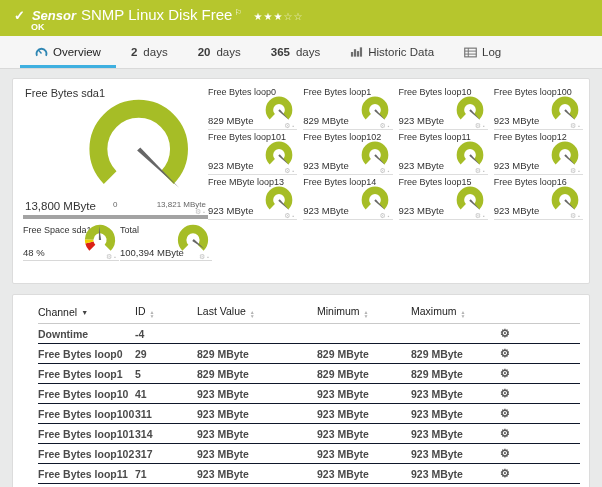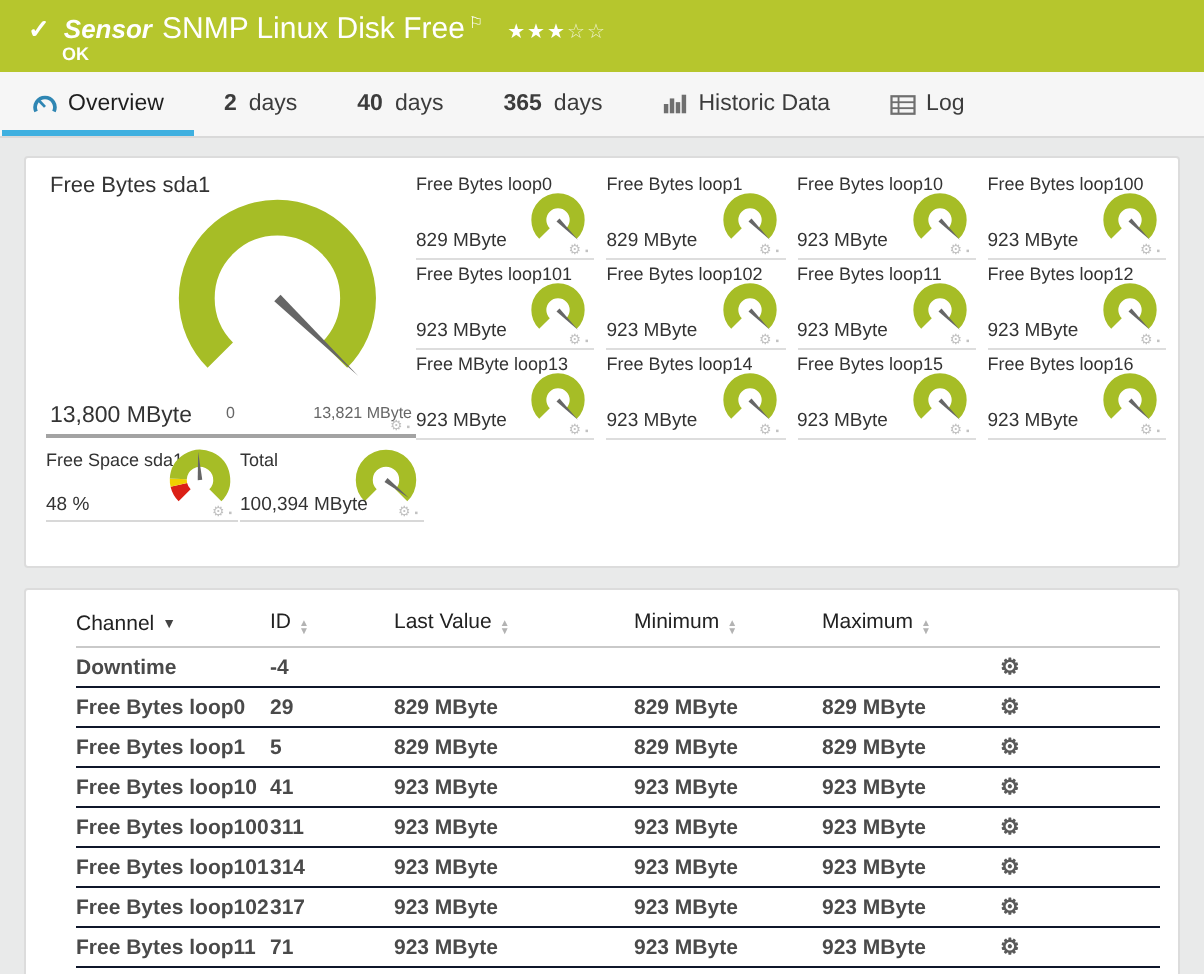--- a/index.html
+++ b/index.html
@@ -21,32 +21,32 @@
   .hd-kind{ font-style:italic; font-weight:bold; font-size:13px; margin-right:5px;}
   .hd-title{ font-size:15px; }
   .hd-flag{ font-size:8px; vertical-align:super; position:relative; top:-5px; margin-left:2px;}
   .hd-stars{ margin-left:12px; font-size:10px; letter-spacing:1px;}
   .hd-stars .empty{ opacity:.75; }
   .hd-status{ position:absolute; top:22px; left:31px; font-size:9px; font-weight:bold; }
   
   .tabbar{
     position:absolute; top:36px; left:0; right:0; height:33px;
     background:#f6f6f6; border-bottom:1px solid #d9d9d9;
-    display:flex; align-items:stretch; padding-left:1px;
+    display:flex; align-items:stretch; padding-left:20px;
   }
   .tab{ display:flex; align-items:center; gap:5px; padding:0 15px; font-size:11.5px; color:#3c3c3c; cursor:pointer; white-space:nowrap;}
   .tab b{ font-weight:bold; margin-right:1px; }
   .tab.active{ box-shadow: inset 0 -3px 0 #3fb0e0; color:#1e1e1e; }
   .ticon{ flex:0 0 auto; }
   
   .panel{ position:absolute; left:12px; right:12px; background:#fff; border:1px solid #dcdcdc; border-radius:2px; }
   .panel-overview{ top:78px; height:206px; }
   .panel-table{ top:294px; height:200px; }
   
-  .tile-main{ position:absolute; left:10px; top:6px; width:185px; height:134px; border-bottom:2px solid #a3a3a3;}
+  .tile-main{ position:absolute; left:10px; top:6px; width:185px; height:134px; border-bottom:4px solid #a3a3a3;}
   .tm-label{ position:absolute; left:2px; top:2px; font-size:11px; color:#333;}
   .tm-gauge{ position:absolute; right:-6px; top:8px; width:145px; height:112px; overflow:visible;}
   .tm-value{ position:absolute; left:2px; bottom:3px; font-size:11.5px; color:#333;}
   .tm-min{ position:absolute; left:90px; bottom:6px; font-size:8px; color:#666;}
   .tm-max{ position:absolute; right:2px; bottom:6px; font-size:8px; color:#666;}
   .t-icons{ position:absolute; right:1px; bottom:0; font-size:7px; color:#c2c2c2; letter-spacing:2px; line-height:1; cursor:pointer;}
   .t-icons .pin{ font-size:5px; }
   
   .tiles{
     position:absolute; left:195px; right:6px; top:6px;
@@ -102,21 +102,21 @@
           <path d="M2.2 10.5 A5.3 5.3 0 1 1 11.8 10.5" fill="none" stroke="#2f86b3" stroke-width="2"></path>
           <line x1="7" y1="8" x2="3.6" y2="4.4" stroke="#2f86b3" stroke-width="1.5"></line>
         </svg>
       <span>Overview</span>
     </div>
     <div class="tab">
       <b>2</b>
       <span>days</span>
     </div>
     <div class="tab">
-      <b>40</b>
+      <b>20</b>
       <span>days</span>
     </div>
     <div class="tab">
       <b>365</b>
       <span>days</span>
     </div>
     <div class="tab">
       <svg class="ticon" width="13" height="12" viewBox="0 0 14 12">
           <rect x="1" y="6" width="2.4" height="5" fill="#6f6f6f"></rect>
           <rect x="4.2" y="3" width="2.4" height="8" fill="#6f6f6f"></rect>

